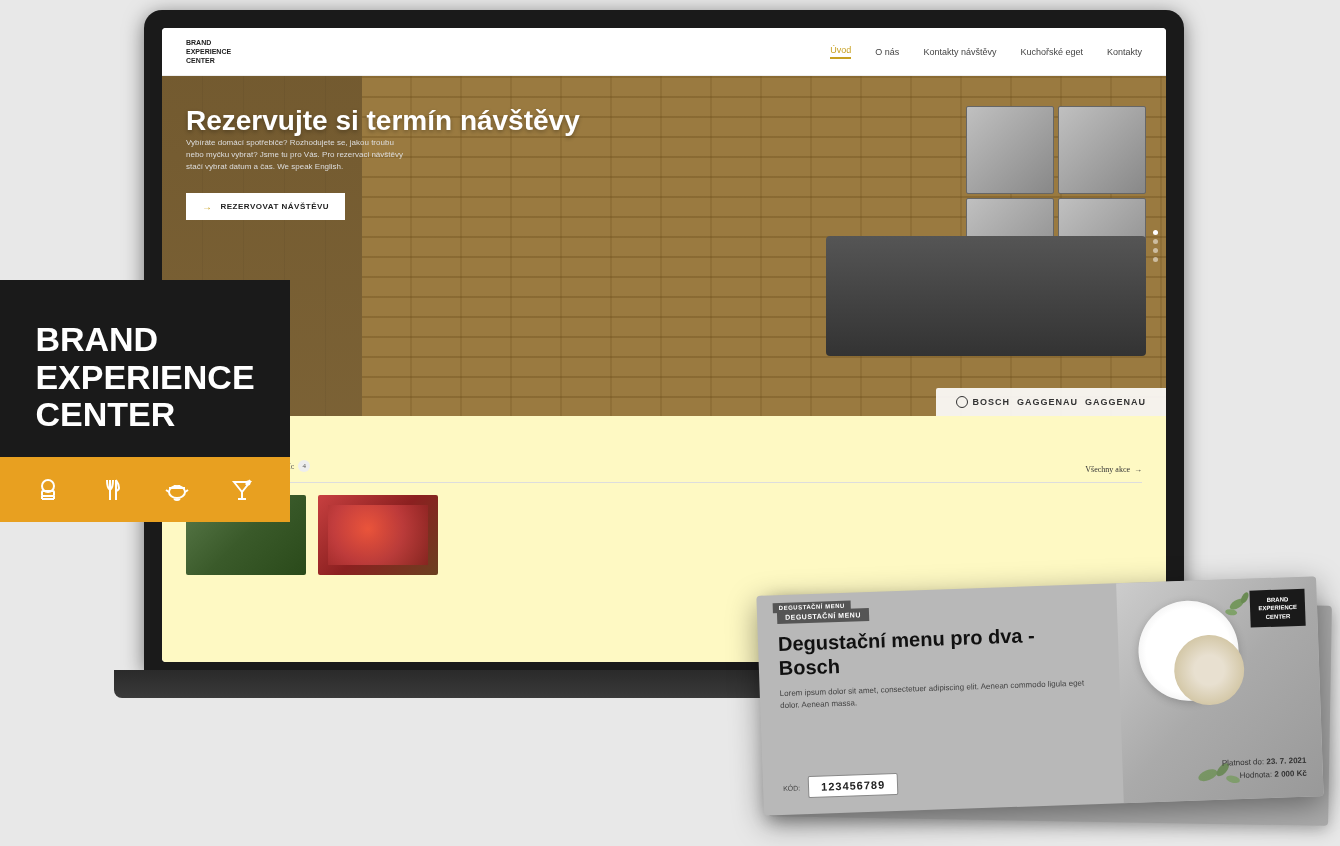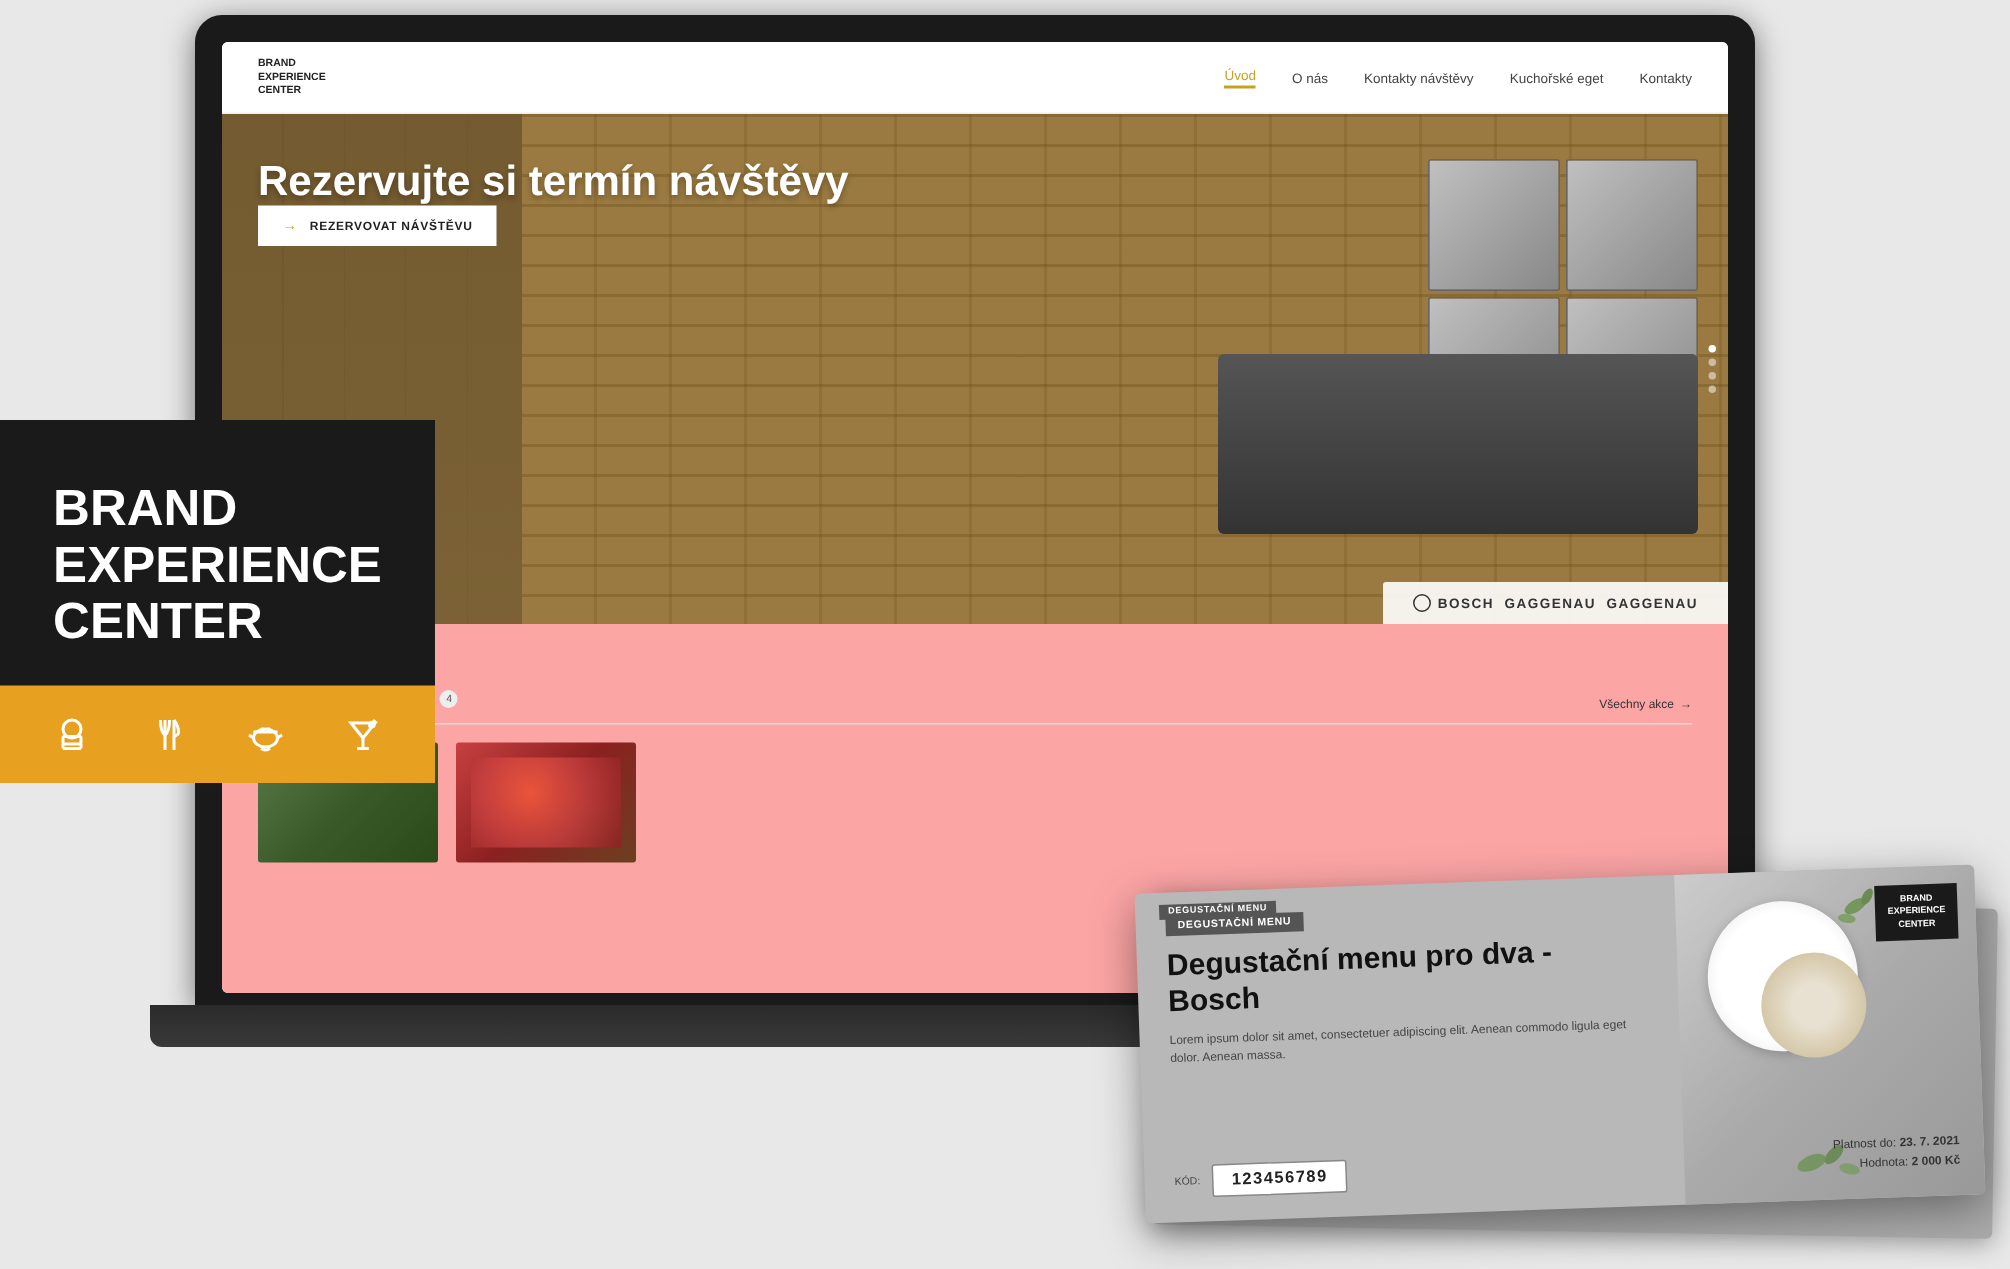--- a/index.html
+++ b/index.html
@@ -9,21 +9,21 @@
       background: #e8e8e8;
       font-family: Arial, sans-serif;
       overflow: hidden;
       position: relative;
     }
 
     
     .laptop-frame {
       position: absolute;
       top: 10px;
-      left: 130px;
+      left: 144px;
       width: 1050px;
       height: 720px;
     }
 
     .laptop-screen-outer {
       position: absolute;
       top: 0;
       left: 0;
       width: 1040px;
       height: 660px;
@@ -277,23 +277,24 @@
       border-radius: 50%;
       background: rgba(255,255,255,0.5);
     }
 
     .hero-dot.active {
       background: #fff;
     }
 
     
     .events-section {
-      background: #fca5a5;
+      background: #fef9c3;
       padding: 16px 24px;
       flex: 1;
+      font-family: Liberation Serif, serif;
     }
 
     .events-title {
       font-size: 14px;
       font-weight: 800;
       color: #222;
       margin-bottom: 12px;
     }
 
     .events-tabs {
@@ -638,20 +639,24 @@
               <div class="oven-unit"></div>
               <div class="oven-unit"></div>
               <div class="oven-unit"></div>
               <div class="oven-unit"></div>
             </div>
             <div class="hero-island"></div>
           </div>
 
           <div class="hero-text">
             <h1 class="hero-title">Rezervujte si termín návštěvy</h1>
+            <p class="hero-desc">Vybíráte domácí spotřebiče? Rozhodujete se,
+jakou troubu nebo myčku vybrat? Jsme tu pro Vás.
+Pro rezervaci návštěvy stačí vybrat datum a čas.
+We speak English.</p>
             <div class="hero-cta">
               <span class="hero-cta-arrow">→</span>
               <span>REZERVOVAT NÁVŠTĚVU</span>
             </div>
           </div>
 
           <div class="hero-dots">
             <div class="hero-dot active"></div>
             <div class="hero-dot"></div>
             <div class="hero-dot"></div>

